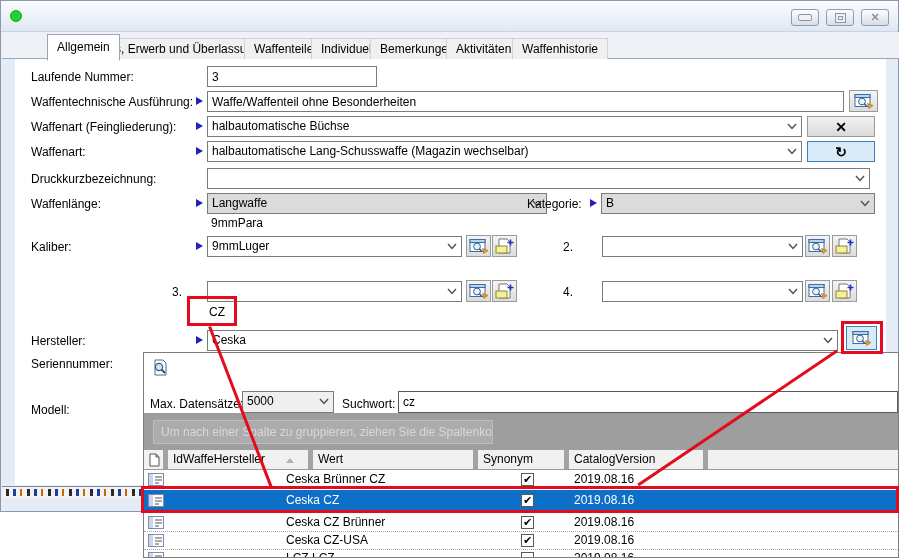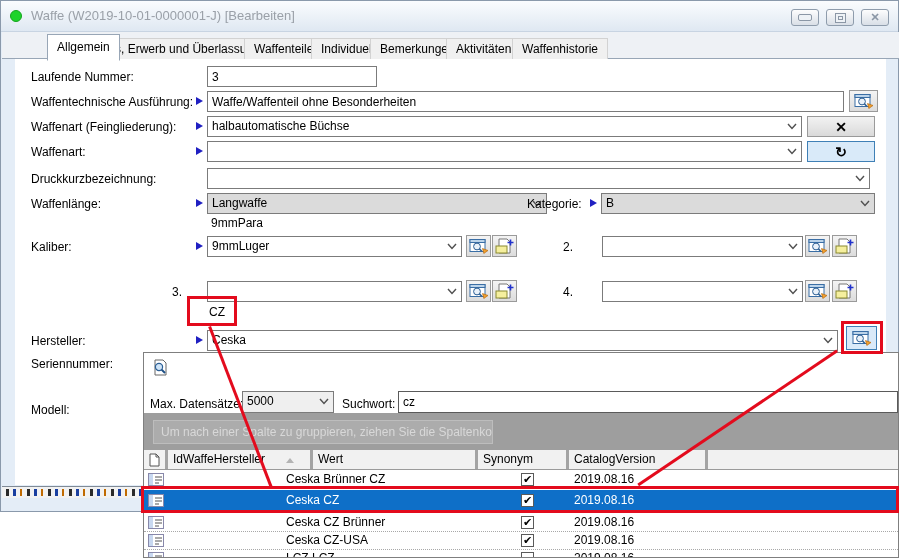--- a/index.html
+++ b/index.html
@@ -34,41 +34,40 @@
   .arrowmk{position:absolute;width:0;height:0;border-top:4px solid transparent;border-bottom:4px solid transparent;border-left:7px solid #2020c2;}
   .sbtn{position:absolute;width:25px;height:22px;border:1px solid #9a9a9a;background:linear-gradient(#f4f4f4,#dcdcdc);box-sizing:border-box;display:flex;align-items:center;justify-content:center;cursor:default;}
   .widebtn{position:absolute;width:68px;height:21px;border:1px solid #9a9a9a;background:linear-gradient(#f2f2f2,#dadada);box-sizing:border-box;display:flex;align-items:center;justify-content:center;font-weight:bold;font-size:14px;cursor:default;}
   .bluebtn{background:#d9eaf9;border:1px solid #3f80b6;}
   
   #popup{position:absolute;left:143px;top:352px;width:756px;height:206px;background:#fff;border:1px solid #7f7f7f;box-sizing:border-box;z-index:5;overflow:hidden;}
   #popup .ptitle{position:absolute;left:30px;top:8px;font-size:12px;white-space:nowrap;}
   .grouppanel{position:absolute;left:0px;top:60px;width:756px;height:37px;background:#9e9e9e;}
   .grouphint{position:absolute;left:9px;top:7px;width:340px;height:24px;background:#acacac;border:1px solid #bdbdbd;box-sizing:border-box;color:#d8d8d8;line-height:22px;padding:0 7px;white-space:nowrap;overflow:hidden;}
   .hdr{position:absolute;left:0px;top:97px;width:756px;height:20px;background:#f1f1f1;border-bottom:1px solid #9a9a9a;box-sizing:border-box;}
-  .hcell{position:absolute;top:0;height:19px;line-height:19px;border-right:3px solid #a3a3a3;box-sizing:border-box;padding-left:5px;white-space:nowrap;overflow:hidden;}
+  .hcell{position:absolute;top:0;height:19px;line-height:19px;border-right:5px solid #a3a3a3;box-sizing:border-box;padding-left:5px;white-space:nowrap;overflow:hidden;}
   .sorttri{position:absolute;left:118px;top:8px;width:0;height:0;border-left:4px solid transparent;border-right:4px solid transparent;border-bottom:5px solid #b4b4b4;}
   .trow{position:absolute;left:0;width:756px;border-bottom:1px dotted #a8a8a8;box-sizing:border-box;}
   .trow .ricon{position:absolute;left:4px;top:2px;}
   .trow .wert{position:absolute;left:142px;top:1px;white-space:nowrap;}
   .trow .cbox{position:absolute;left:377px;top:2px;width:13px;height:13px;border:1px solid #5a5a5a;background:#fff;box-sizing:border-box;text-align:center;line-height:11px;font-size:11px;color:#000;}
   .trow .cdate{position:absolute;left:430px;top:1px;white-space:nowrap;}
   .trow.sel{background:#0e6fc8;color:#fff;}
   
   .redbox{position:absolute;border:3px solid #e30b1d;box-sizing:border-box;z-index:10;background:transparent;pointer-events:none;}
   .redline{position:absolute;height:3px;background:#e30b1d;transform-origin:0 0;z-index:9;pointer-events:none;}
 </style>
 </head>
 <body>
 
 <div id="screen">
 
   <div id="mainwin">
     <div id="titlebar">
       <span class="status-dot"></span>
-      <span class="win-title">Waffe (W2019-10-01-0000001-J) [Bearbeiten]</span>
       <div class="capbtn" id="btn-min">
           <span class="glyph-min"></span>
         </div>
       <div class="capbtn" id="btn-max">
           <span class="glyph-max"></span>
         </div>
       <div class="capbtn" id="btn-close">
           <span>✕</span>
         </div>
     </div>
@@ -114,21 +113,21 @@
     <svg class="chev" width="10" height="7" viewBox="0 0 10 7">
         <polyline points="1,1 5,5.5 9,1" fill="none" stroke="#505050" stroke-width="1.4"></polyline>
       </svg>
   </div>
   <div class="widebtn" style="left:807px;top:116px;">
       <span>✕</span>
     </div>
 
   <span class="lbl" style="left:31px;top:145px;">Waffenart:</span>
   <span class="arrowmk" style="left:196px;top:147px;"></span>
-  <div class="fld combo" style="left:207px;top:141px;width:595px;">
+  <div class="fld combo" style="left:207px;top:141px;width:595px;"><span>halbautomatische Lang-Schusswaffe (Magazin wechselbar)</span>
     <svg class="chev" width="10" height="7" viewBox="0 0 10 7">
         <polyline points="1,1 5,5.5 9,1" fill="none" stroke="#505050" stroke-width="1.4"></polyline>
       </svg>
   </div>
   <div class="widebtn bluebtn" style="left:807px;top:141px;">
       <span>↻</span>
     </div>
 
   <span class="lbl" style="left:31px;top:172px;">Druckkurzbezeichnung:</span>
   <div class="fld combo" style="left:207px;top:168px;width:663px;"><span></span>

